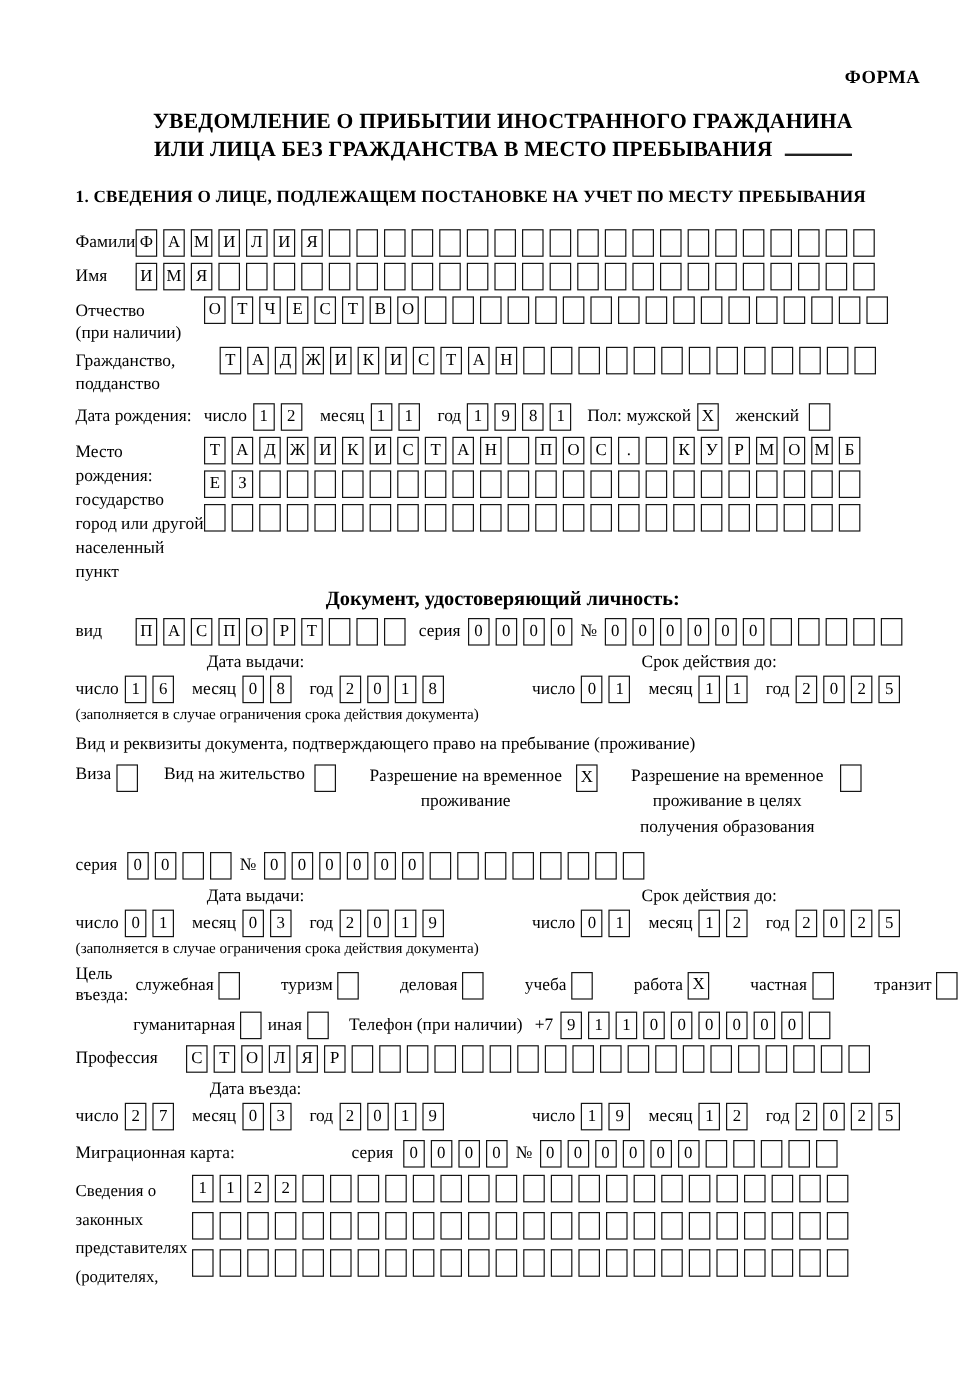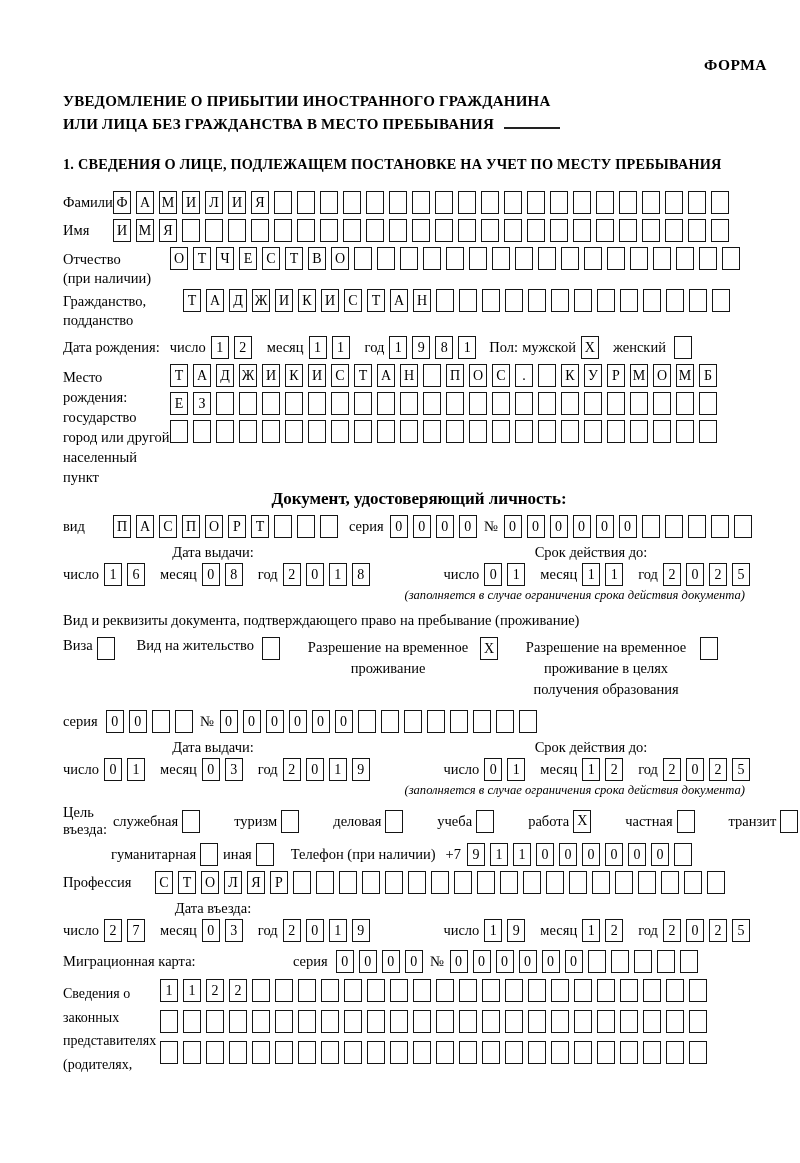--- a/index.html
+++ b/index.html
@@ -11,21 +11,21 @@
     font-family:"Liberation Serif","DejaVu Serif",serif;
     font-size:14.5px;
     box-sizing:border-box;
     padding:40px 25px 10px 63px;
     overflow:hidden;
   }
   
   .hdr { margin-left:auto; width:200px; font-size:13.5px; line-height:19px; }
   .hdr .g2 { margin-top:5px; }
   .forma { text-align:right; font-weight:bold; font-size:15.5px; margin:16px 8px 0 0; letter-spacing:.5px; }
-  .title { text-align:left; font-weight:bold; font-size:15px; margin-top:16px; line-height:23px; letter-spacing:.2px; }
+  .title { text-align:center; font-weight:bold; font-size:18px; margin-top:16px; line-height:23px; letter-spacing:.2px; }
   .blank-line { display:inline-block; width:56px; border-bottom:2.2px solid #222; height:2px; margin-left:10px; }
   .sec-head { font-weight:bold; font-size:14.3px; margin-top:20px; margin-bottom:18px; letter-spacing:.2px; }
 
   
   .boxes { display:flex; flex-wrap:nowrap; }
   .cbox {
     flex:none; width:18px; height:23px; box-sizing:border-box;
     border:1.6px solid #151515; margin-right:5px;
     display:flex; align-items:center; justify-content:center;
     font-size:14px; background:#fff;
@@ -58,21 +58,21 @@
 
   
   .dhead { display:flex; font-size:14.5px; margin:6px 0 2px 0; }
   .dhead .dhl { width:300px; text-align:center; }
   .dhead .dhr { margin-left:auto; width:340px; text-align:center; margin-right:14px; }
   .drow { display:flex; align-items:center; margin-bottom:2px; }
   .dgrp { display:flex; align-items:center; }
   .dgrp-r { margin-left:auto; margin-right:20px; }
   .dlabel { margin:0 5px 0 10px; }
   .dlabel:first-child { margin-left:0; }
-  .note-r { text-align:right; font-size:12.6px; margin:1px 30px 6px 0;font-style:italic; }
+  .note-r { font-size:12.6px; margin:1px 30px 6px 0; }
 
   .intro { line-height:23px; }
 
   
   .optrow { display:flex; align-items:flex-start; margin:5px 0 10px 0; }
   .opt-item { display:flex; align-items:flex-start; }
   .opt-item .cbox { margin-left:8px; }
   .opt-center { text-align:center; line-height:21px; }
   .gap1{ margin-left:22px; } .gap2{ margin-left:24px; } .gap3{ margin-left:22px; }
 

